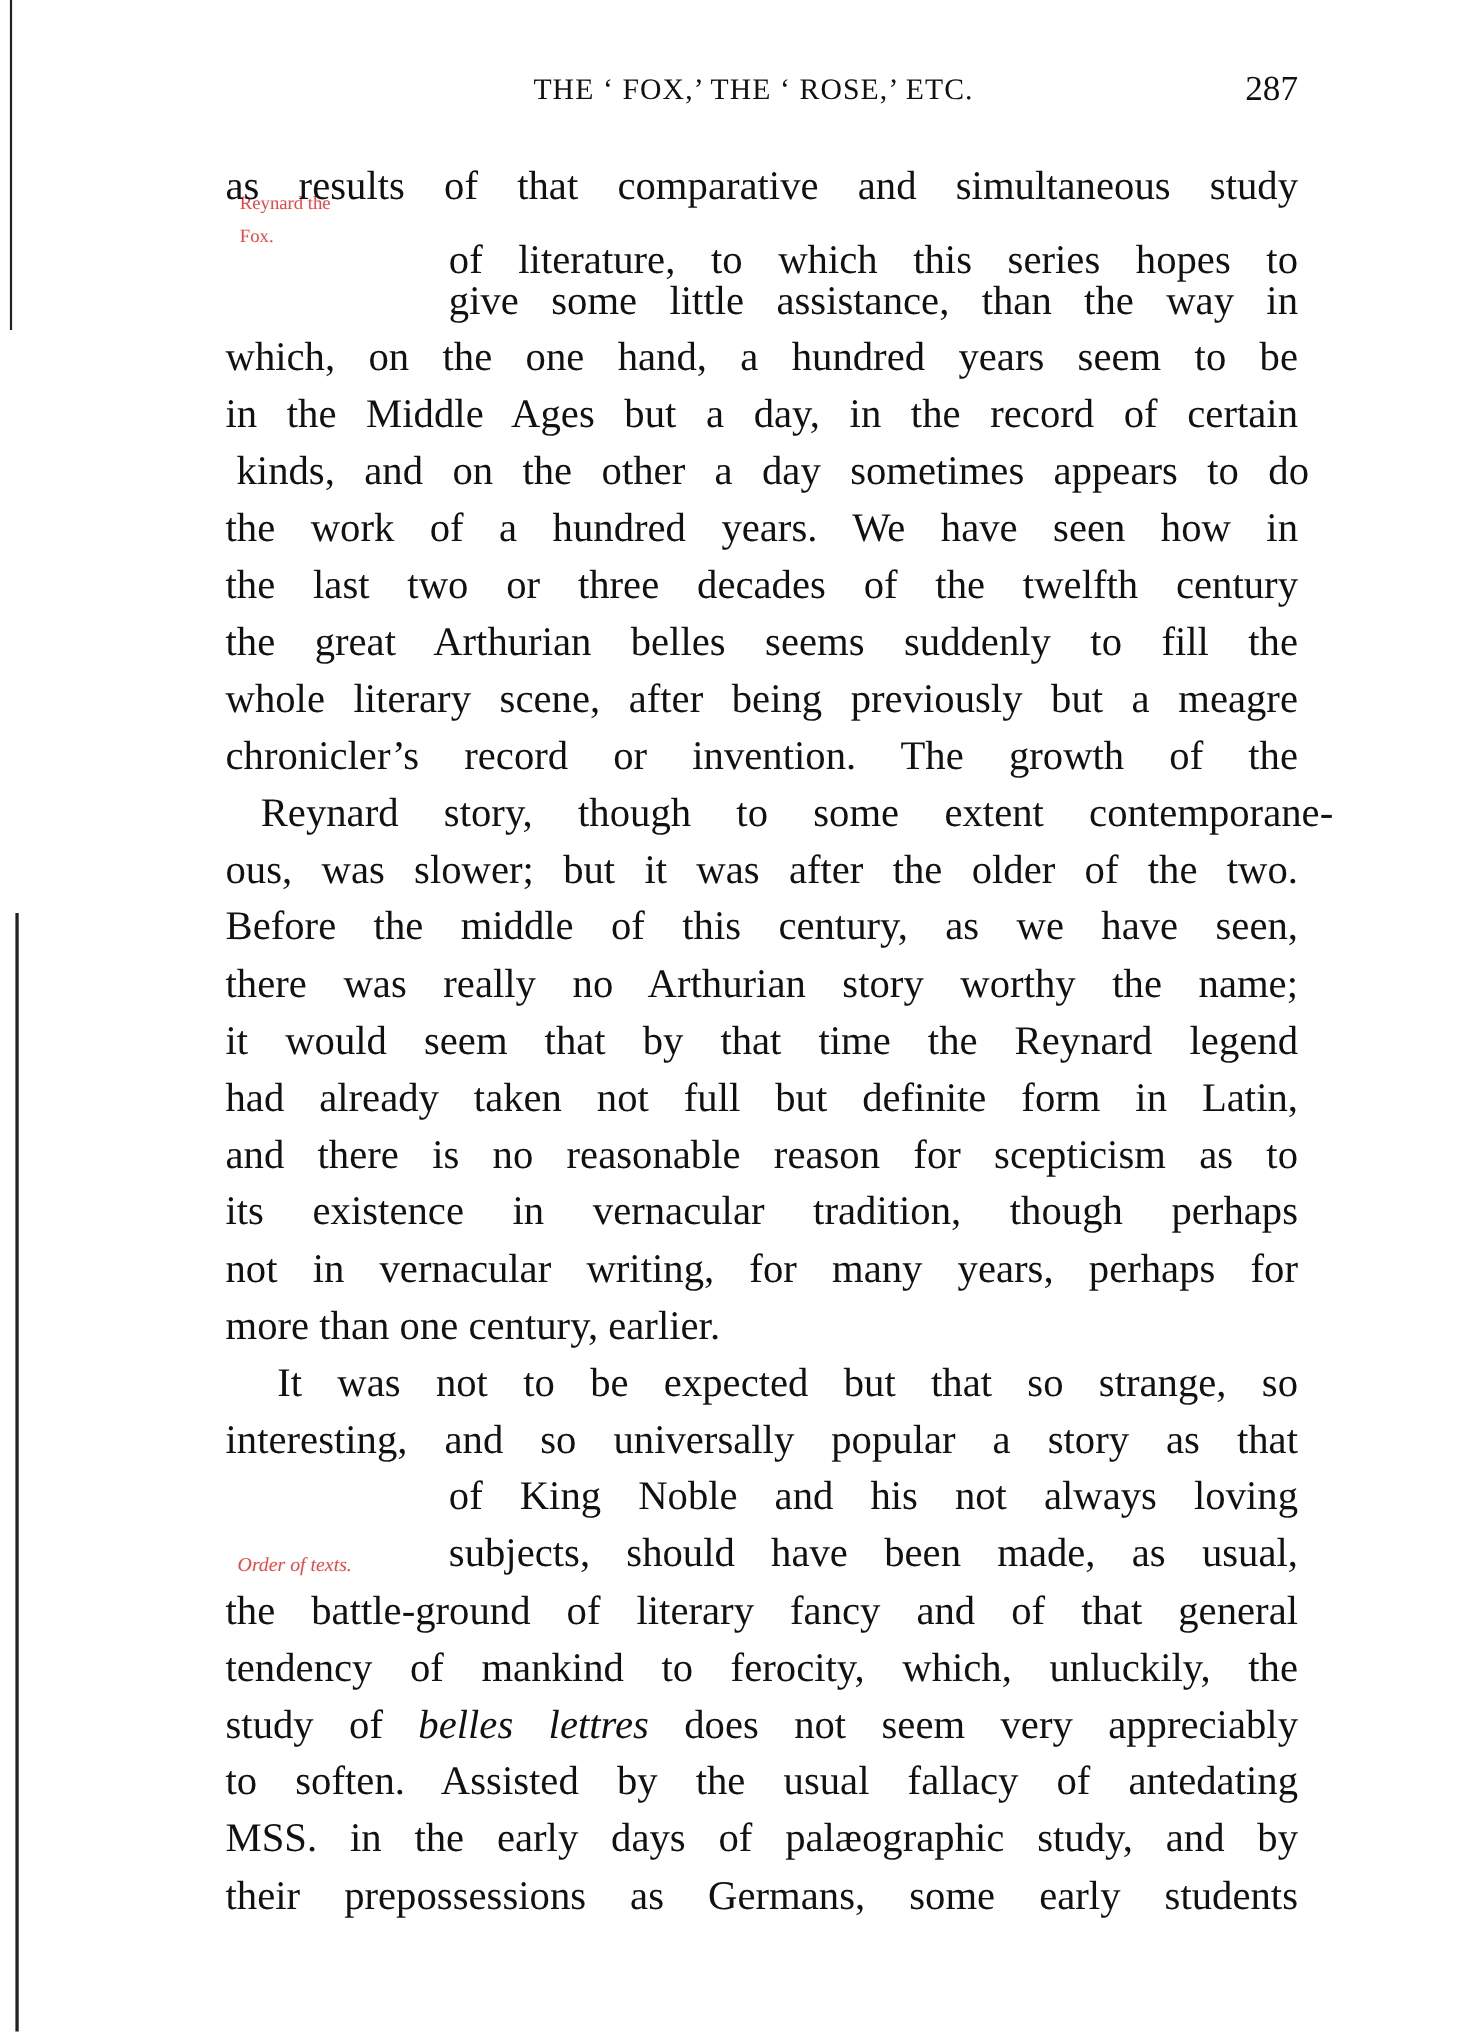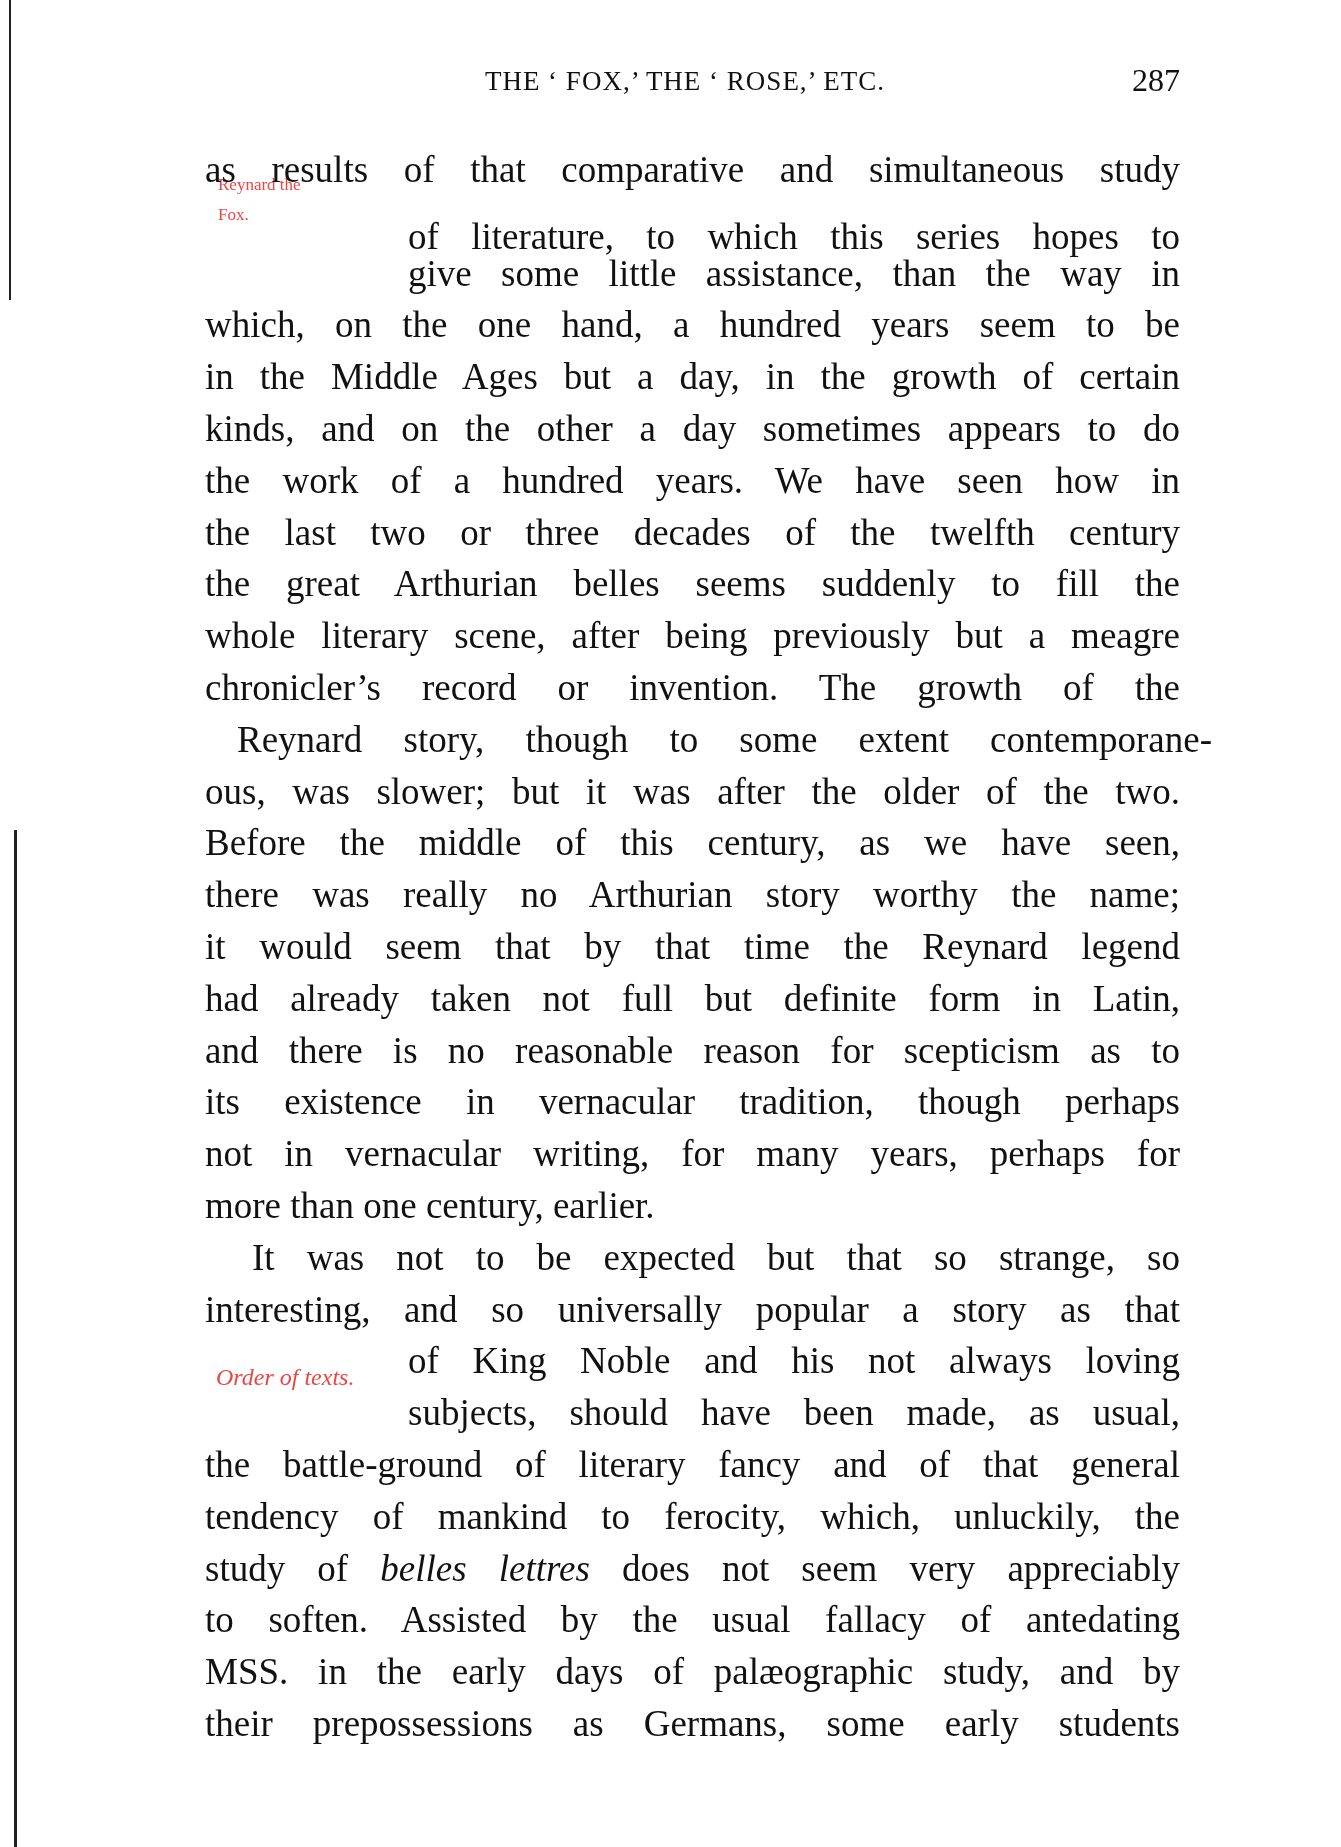--- a/index.html
+++ b/index.html
@@ -10,21 +10,21 @@
   .edge.a{left:9px;top:0;height:300px;}
   .header{position:absolute;top:66px;left:205px;width:975px;height:44px;font-size:27px;letter-spacing:1px;}
   .running{position:absolute;left:200px;top:0;width:560px;text-align:center;}
   .pageno{position:absolute;right:0;top:-4px;font-size:32px;letter-spacing:0;}
   .line{position:absolute;left:205px;width:975px;font-size:37px;line-height:44px;height:44px;
         text-align:justify;text-align-last:justify;white-space:nowrap;overflow:visible;}
   .line.last{text-align-last:left;}
   .line.indent{left:252px;width:928px;}
   .line.narrow{left:408px;width:772px;}
   .note{position:absolute;font-size:17px;color:#ef4444;}
-  .note.it{font-style:italic;font-size:24px;}
+  .note.it{font-style:italic;font-size:18px;margin-top:48px;}
   em{font-style:italic;}
 </style>
 </head>
 <body>
 
 <div class="edge a"></div>
 <div class="edge b"></div>
 
 <div class="header">
   <span class="running">THE ‘ FOX,’ THE ‘ ROSE,’ ETC.</span>
@@ -37,22 +37,22 @@
 </div>
 <div class="note it" style="left:216px;top:1364px;">
   <div>Order of texts.</div>
 </div>
 
 <div id="body-text">
     <div class="line" style="top: 148px;">as results of that comparative and simultaneous study</div>
     <div class="line narrow" style="top: 215px;">of literature, to which this series hopes to</div>
     <div class="line narrow" style="top: 251.6px;">give some little assistance, than the way in</div>
     <div class="line" style="top: 303.4px;">which, on the one hand, a hundred years seem to be</div>
-    <div class="line" style="top: 355.2px;">in the Middle Ages but a day, in the growth of certain</div>
-    <div class="line" style="top: 407px;">kinds, and on the other a day sometimes appears to do</div>
+    <div class="line" style="top: 355.2px;">in the Middle Ages but a day, in the record of certain</div>
+    <div class="line" style="top: 407px; margin-left: 10px;">kinds, and on the other a day sometimes appears to do</div>
     <div class="line" style="top: 458.8px;">the work of a hundred years.  We have seen how in</div>
     <div class="line" style="top: 510.6px;">the last two or three decades of the twelfth century</div>
     <div class="line" style="top: 562.4px;">the great Arthurian belles seems suddenly to fill the</div>
     <div class="line" style="top: 614.2px;">whole literary scene, after being previously but a meagre</div>
     <div class="line" style="top: 666px;">chronicler’s record or invention.  The growth of the</div>
     <div class="line" style="top: 717.8px; margin-left: 32px;">Reynard story, though to some extent contemporane-</div>
     <div class="line" style="top: 769.6px;">ous, was slower; but it was after the older of the two.</div>
     <div class="line" style="top: 821.4px;">Before the middle of this century, as we have seen,</div>
     <div class="line" style="top: 873.2px;">there was really no Arthurian story worthy the name;</div>
     <div class="line" style="top: 925px;">it would seem that by that time the Reynard legend</div>

